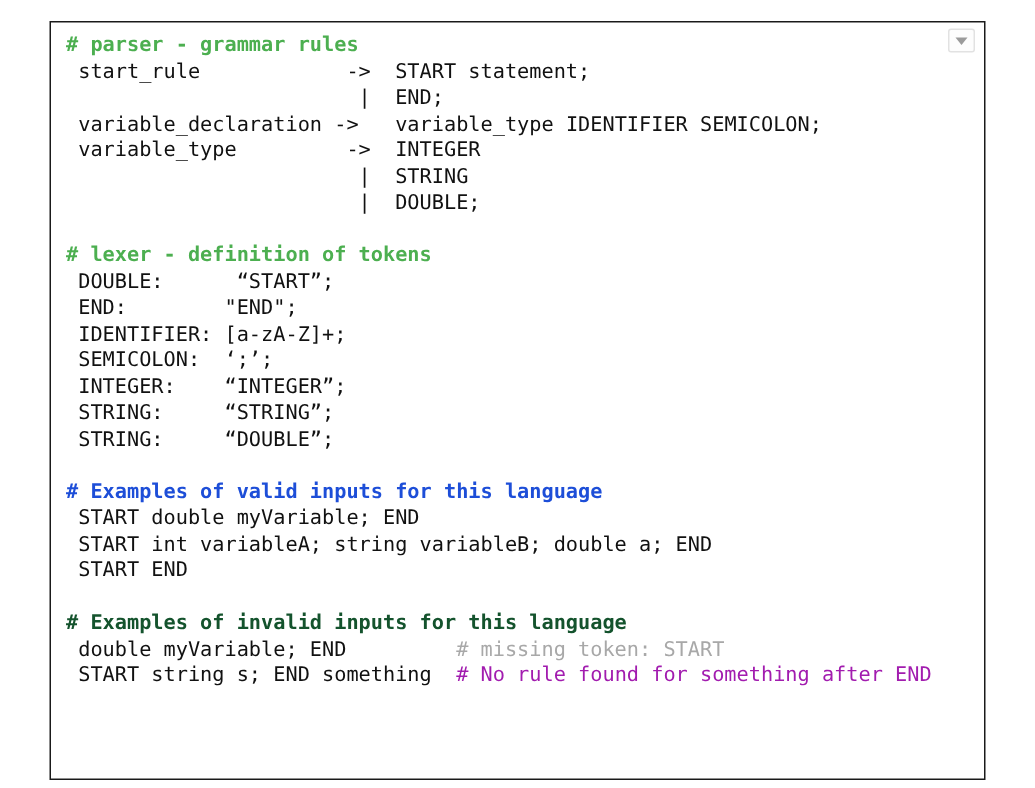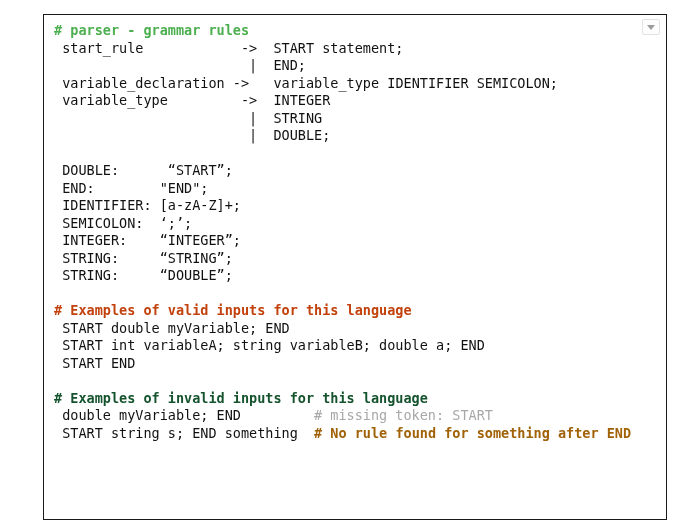--- a/index.html
+++ b/index.html
@@ -10,21 +10,20 @@
     font-family: "DejaVu Sans Mono", "Liberation Mono", monospace;
   }
   .code-panel {
     position: absolute;
     left: 33px; top: 14px;
     width: 624px; height: 506px;
     background: #ffffff;
     border: 1px solid #1a1a1a;
     padding: 7px 6px 0 10px;
     overflow: hidden;
-    margin-left: 10px;
   }
   .panel-content {
     font-size: 13.5px;
     line-height: 17.5px;
     color: #111111;
   }
   .section + .section { margin-top: 17.5px; }
   .code-line {
     white-space: pre;
     height: 17.5px;
@@ -60,36 +59,37 @@
       <div class="section">
         <div class="code-line"><span class="hdr" style="color: rgb(76, 175, 80);"># parser - grammar rules</span></div>
         <div class="code-line"><span> start_rule            -&gt;  </span><span class="b">START</span><span> statement;</span></div>
         <div class="code-line"><span>                        |  </span><span class="b">END</span><span>;</span></div>
         <div class="code-line"><span> variable_declaration -&gt;   variable_type </span><span class="b">IDENTIFIER</span><span> </span><span class="b">SEMICOLON</span><span>;</span></div>
         <div class="code-line"><span> variable_type         -&gt;  </span><span class="b">INTEGER</span></div>
         <div class="code-line"><span>                        |  </span><span class="b">STRING</span></div>
         <div class="code-line"><span>                        |  </span><span class="b">DOUBLE</span><span>;</span></div>
       </div>
       <div class="section">
+        <div class="code-line"><span class="hdr" style="color: rgb(76, 175, 80);"># lexer - definition of tokens</span></div>
         <div class="code-line"><span> DOUBLE:      “START”;</span></div>
         <div class="code-line"><span> END:        "END";</span></div>
         <div class="code-line"><span> IDENTIFIER: [a-zA-Z]+;</span></div>
         <div class="code-line"><span> SEMICOLON:  ‘;’;</span></div>
         <div class="code-line"><span> INTEGER:    “INTEGER”;</span></div>
         <div class="code-line"><span> STRING:     “STRING”;</span></div>
         <div class="code-line"><span> STRING:     “DOUBLE”;</span></div>
       </div>
       <div class="section">
-        <div class="code-line"><span class="hdr" style="color: #c2410c;"># Examples of valid inputs for this language</span></div>
+        <div class="code-line"><span class="hdr" style="color: #1d4ed8;"># Examples of valid inputs for this language</span></div>
         <div class="code-line"><span> START double myVariable; END</span></div>
         <div class="code-line"><span> START int variableA; string variableB; double a; END</span></div>
         <div class="code-line"><span> START END</span></div>
       </div>
       <div class="section">
         <div class="code-line"><span class="hdr" style="color: #14532d;"># Examples of invalid inputs for this language</span></div>
         <div class="code-line"><span> double myVariable; END</span><span class="c" style="color: rgb(168, 168, 168);">         # missing token: START</span></div>
-        <div class="code-line"><span> START string s; END something</span><span class="c" style="color: #a16207; font-weight: bold;">  # No rule found for something after END</span></div>
+        <div class="code-line"><span> START string s; END something</span><span class="c" style="color: #a21caf;">  # No rule found for something after END</span></div>
       </div>
     </div>
   <button class="collapse-btn">
     <span class="caret-down"></span>
   </button>
 </div>
 
 </body></html>

